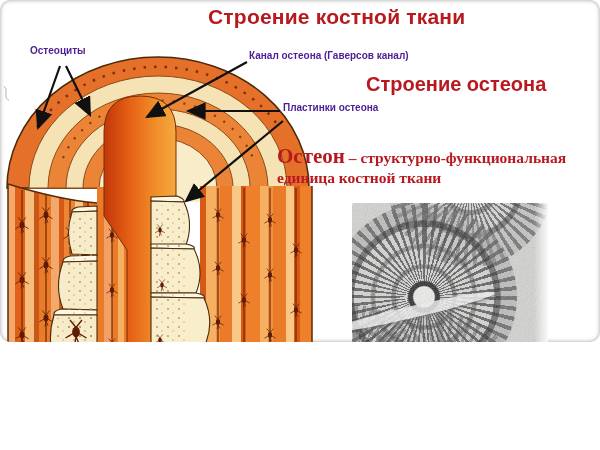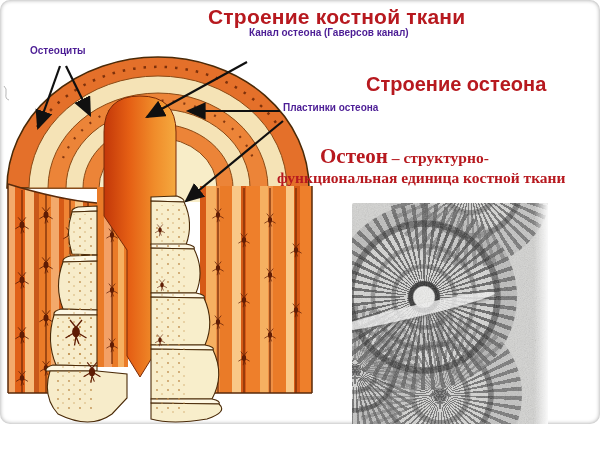--- a/index.html
+++ b/index.html
@@ -1,40 +1,40 @@
 <!DOCTYPE html>
 <html><head>
 <meta charset="utf-8">
 <style>
   html,body{margin:0;padding:0;background:#fff;}
   .slide{
-    position:relative;width:600px;height:424px;background:#fff;overflow:hidden;
+    position:relative;width:600px;height:342px;background:#fff;overflow:hidden;
     border-radius:10px;box-shadow:inset 0 0 4px rgba(0,0,0,.38);
     font-family:"Liberation Sans", sans-serif;
   }
   .abs{position:absolute;}
   .title{
     left:208px;top:5px;font-size:21px;font-weight:bold;color:#b7191f;
     letter-spacing:.2px;z-index:5;
   }
   .heading{
     left:366px;top:73px;font-size:20px;font-weight:bold;color:#b7191f;z-index:5;
   }
   .lbl{
     font-size:10px;font-weight:bold;color:#4c1d95;z-index:5;white-space:nowrap;
   }
   .lbl-osteocytes{left:30px;top:45px;}
-  .lbl-canal{left:249px;top:27px;}
+  .lbl-canal{left:249px;top:50px;}
   .lbl-lamellae{left:283px;top:102px;}
   .definition{
     left:277px;top:146px;width:322px;z-index:5;color:#b7191f;
     font-family:"Liberation Serif", serif;font-weight:bold;
     font-size:15.5px;line-height:20px;
   }
-  .definition .term{font-size:21px;margin-left:43px;}
+  .definition .term{font-size:21px;}
   svg.art{position:absolute;left:0;top:0;z-index:1;}
 
   
   .micrograph{
     position:absolute;left:352px;top:203px;width:196px;height:230px;z-index:2;
     background:#d8d8d6;overflow:hidden;filter:contrast(.94) brightness(1.01);
     border-radius:2px;
   }
   .spokes{
     position:absolute;border-radius:50%;

